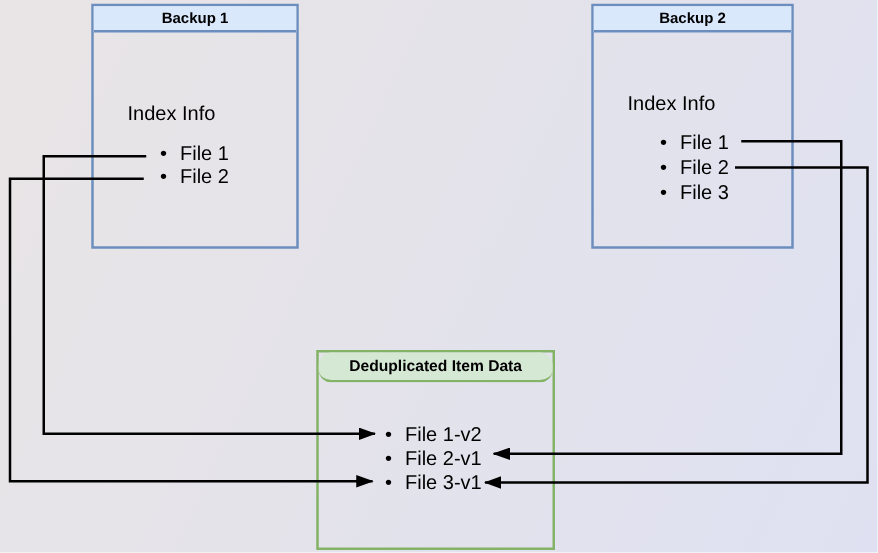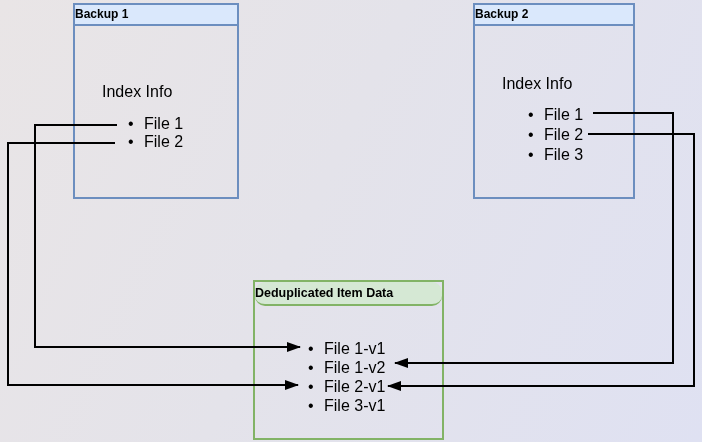--- a/index.html
+++ b/index.html
@@ -20,21 +20,21 @@
   .box {
     position: absolute;
     box-sizing: border-box;
     background: transparent;
   }
   .box.blue  { border: 2px solid var(--blue-stroke, #6c8ebf); }
   .box.green { border: 2px solid var(--green-stroke, #82b366); }
   .box-header {
     box-sizing: border-box;
     width: 100%;
-    text-align: left;
+    text-align: center;
     font-weight: bold;
     color: #000;
   }
   .box.blue .box-header {
     height: 21px;
     line-height: 19px;
     font-size: 12px;
     background: var(--blue-fill, #dae8fc);
     border-bottom: 2px solid var(--blue-stroke, #6c8ebf);
   }
@@ -113,21 +113,20 @@
       <li>File 2</li>
       <li>File 3</li>
     </ul>
   </div>
 
   <div class="box green" style="left:253px; top:280px; width:191px; height:160px;">
     <div class="box-header">
       <span>Deduplicated Item Data</span>
     </div>
     <ul class="filelist list-dd" style="top:57px;">
-      <li>File 1-v1</li>
       <li>File 1-v2</li>
       <li>File 2-v1</li>
       <li>File 3-v1</li>
     </ul>
   </div>
 
   <svg class="overlay" id="connectors" width="702" height="442" viewBox="0 0 702 442">
     <defs>
       <marker id="arrow" viewBox="0 0 14 10" refX="13" refY="5" markerWidth="14" markerHeight="10" markerUnits="userSpaceOnUse" orient="auto">
         <path d="M0,0 L14,5 L0,10 Z" fill="#000000"></path>

